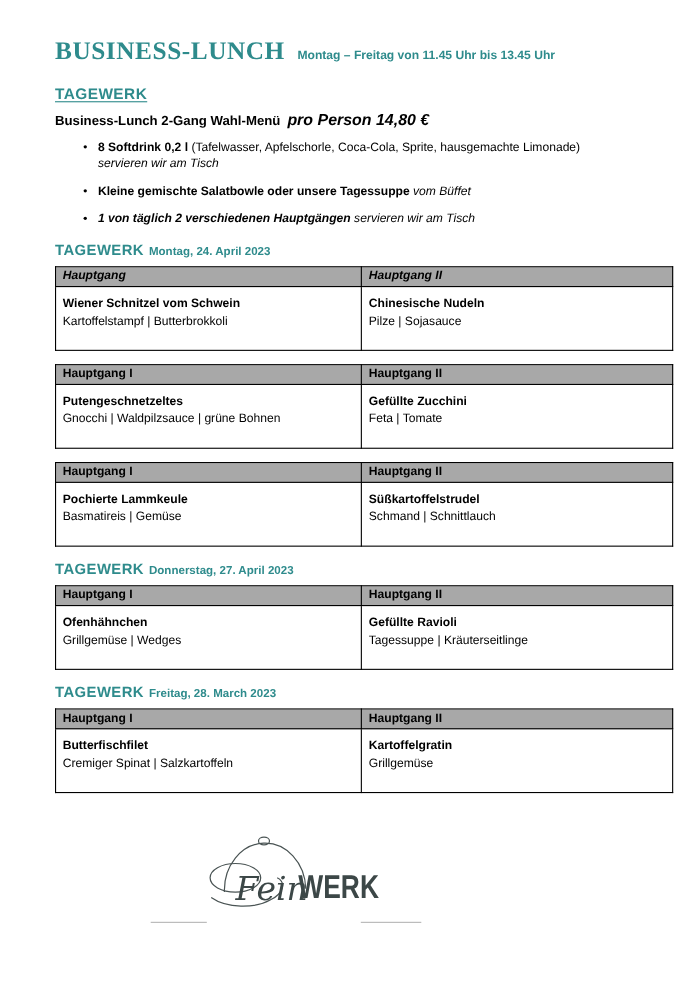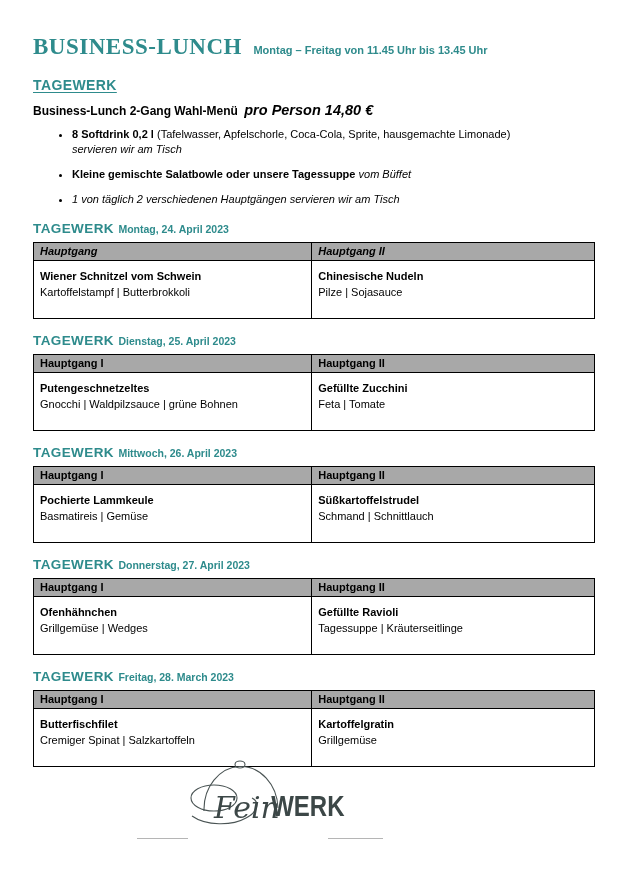--- a/index.html
+++ b/index.html
@@ -7,21 +7,21 @@
     --hdr-gray:#a8a8a8;
     --logo-dark:#3c4747;
     --rule-gray:#b5b5b5;
   }
   *{box-sizing:border-box;}
   html,body{margin:0;padding:0;}
   body{
     width:628px;height:895px;background:#ffffff;position:relative;overflow:hidden;
     font-family:"Liberation Sans",sans-serif;color:#000;
   }
-  .content{position:absolute;left:33px;top:0;width:562px;}
+  .content{position:absolute;left:50px;top:0;width:562px;}
 
   
   .title-row{margin-top:34px;white-space:nowrap;}
   .main-title{
     font-family:"Liberation Serif",serif;font-weight:bold;color:var(--teal);
     font-size:23px;letter-spacing:.5px;
   }
   .title-sub{font-size:11px;font-weight:bold;color:var(--teal);margin-left:7px;}
 
   
@@ -32,21 +32,21 @@
 
   
   .intro{margin-top:9px;font-size:12px;font-weight:bold;}
   .intro .price{font-style:italic;font-size:14.5px;margin-left:3px;}
 
   
   ul.bullets{margin:9px 0 0 0;padding-left:39px;font-size:11px;}
   ul.bullets li{margin-bottom:10px;line-height:15px;}
   .b{font-weight:bold;}
   .i{font-style:italic;text-align:center;}
-  .bi{font-weight:normal;font-style:italic;}
+  .bi{font-weight:bold;font-style:italic;}
 
   
   .day-section{margin-top:12px;}
   .day-heading{
     margin-bottom:5px;color:var(--teal);font-weight:bold;
     text-underline-offset:2px;
   }
   .day-heading .tw{font-size:13.5px;letter-spacing:.4px;}
   .day-heading .date{font-size:10.5px;}
 
@@ -127,24 +127,20 @@
         <td>
           <div class="dish">Chinesische Nudeln</div>
           <div class="sides">Pilze | Sojasauce</div>
         </td>
       </tr>
         </tbody>
     </table>
   </div>
 
   <div class="day-section">
-    <div class="day-heading">
-      <span class="tw">TAGEWERK</span>
-      <span class="date">Dienstag, 25. April 2023</span>
-    </div>
     <table class="menu">
       <colgroup>
           <col class="c1">
           <col class="c2">
         </colgroup>
       <thead>
           <tr>
         <th>Hauptgang I</th>
         <th>Hauptgang II</th>
       </tr>
@@ -158,24 +154,20 @@
         <td>
           <div class="dish">Gefüllte Zucchini</div>
           <div class="sides">Feta | Tomate</div>
         </td>
       </tr>
         </tbody>
     </table>
   </div>
 
   <div class="day-section">
-    <div class="day-heading">
-      <span class="tw">TAGEWERK</span>
-      <span class="date">Mittwoch, 26. April 2023</span>
-    </div>
     <table class="menu">
       <colgroup>
           <col class="c1">
           <col class="c2">
         </colgroup>
       <thead>
           <tr>
         <th>Hauptgang I</th>
         <th>Hauptgang II</th>
       </tr>

